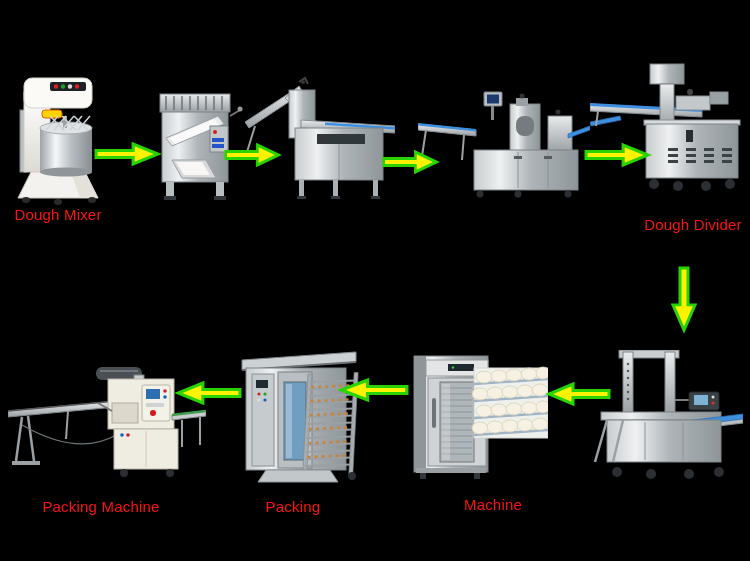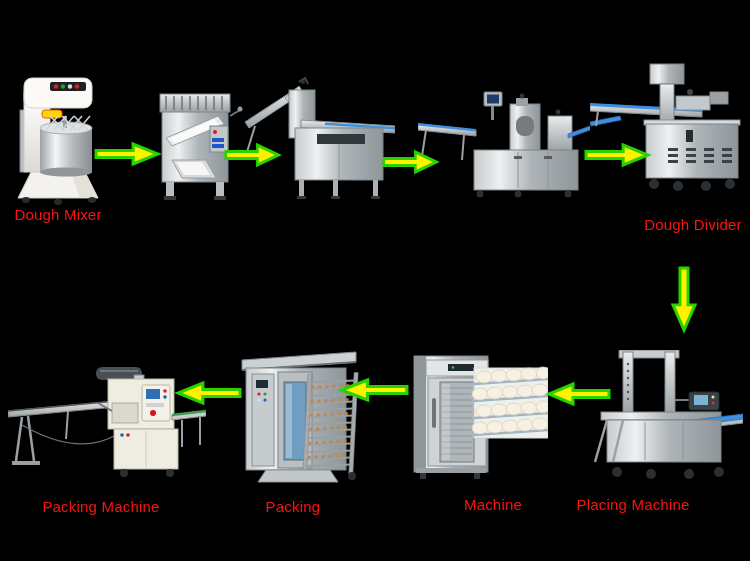--- a/index.html
+++ b/index.html
@@ -425,15 +425,14 @@
 
 
   <div class="lbl" style="left:638px;top:216px;width:110px">Dough Divider</div>
 
   <div class="lbl" style="left:36px;top:498px;width:130px">Packing Machine</div>
 
   <div class="lbl" style="left:258px;top:498px;width:70px">Packing</div>
 
   <div class="lbl" style="left:458px;top:496px;width:70px">Machine</div>
 
-  <div class="lbl" style="left:572px;top:496px;width:122px">Placing Machine</div>
 
 </div>
 
 </body></html>

